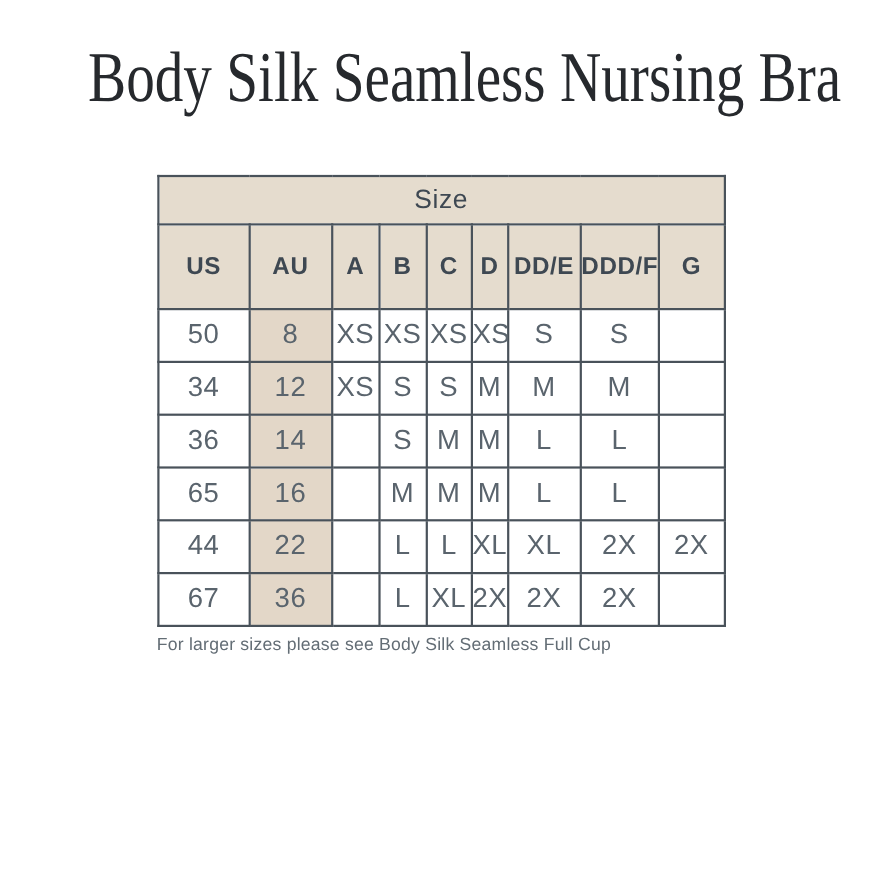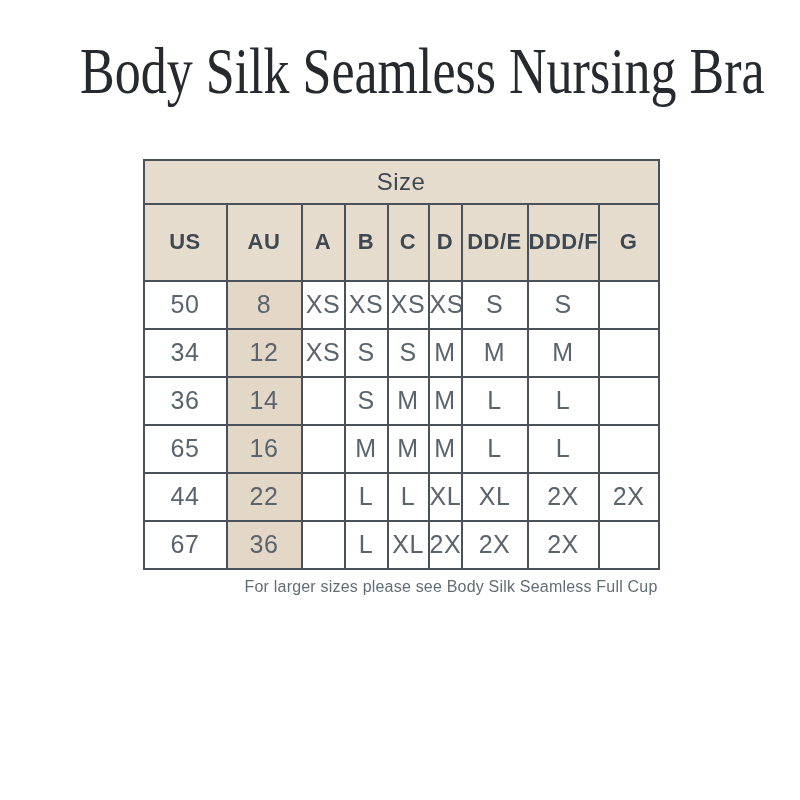--- a/index.html
+++ b/index.html
@@ -81,21 +81,21 @@
   col.c-c     { width: 41px; }
   col.c-d     { width: 33px; }
   col.c-dde   { width: 66px; }
   col.c-dddf  { width: 71px; }
   col.c-g     { width: 60px; }
   .footnote {
     margin-top: 8px;
     font-size: 16px;
     letter-spacing: 0.2px;
     color: var(--footnote-text);
-    text-align: right;
+    text-align: left;
   }
 </style>
 </head>
 <body>
 
 <h1 class="title">Body Silk Seamless Nursing Bra</h1>
 
 <div class="chart-wrap">
   <table class="size-chart">
     <colgroup>

